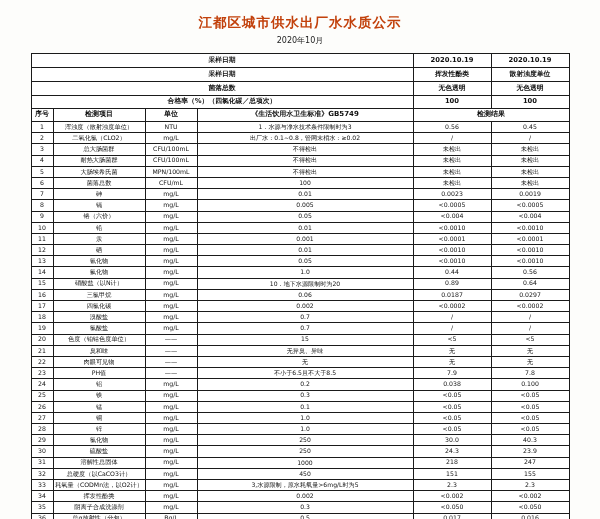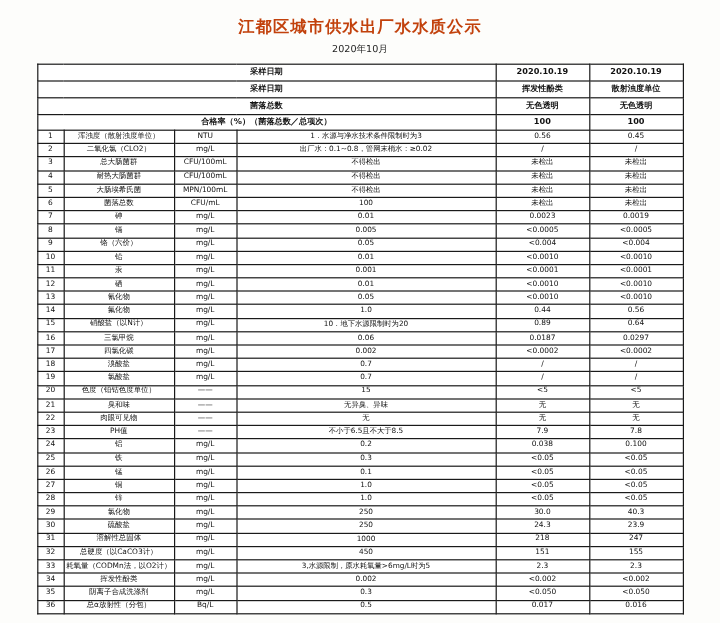--- a/index.html
+++ b/index.html
@@ -87,23 +87,30 @@
         <td colspan="4">采样日期</td>
         <td>挥发性酚类</td>
         <td>散射浊度单位</td>
       </tr>
       <tr class="hdr">
         <td colspan="4">菌落总数</td>
         <td>无色透明</td>
         <td>无色透明</td>
       </tr>
       <tr class="hdr2">
-        <td colspan="4">合格率（%）（菌落总数／总项次）</td>
+        <td colspan="4">合格率（%）（四氯化碳／总项次）</td>
         <td>100</td>
         <td>100</td>
+      </tr>
+      <tr class="colhdr">
+        <td>序号</td>
+        <td>检测项目</td>
+        <td>单位</td>
+        <td>《生活饮用水卫生标准》GB5749</td>
+        <td colspan="2">检测结果</td>
       </tr>
     <tr>
           <td>1</td>
           <td>浑浊度（散射浊度单位）</td>
           <td>NTU</td>
           <td class="std">1．水源与净水技术条件限制时为3</td>
           <td>0.56</td>
           <td>0.45</td>
         </tr>
         <tr>

